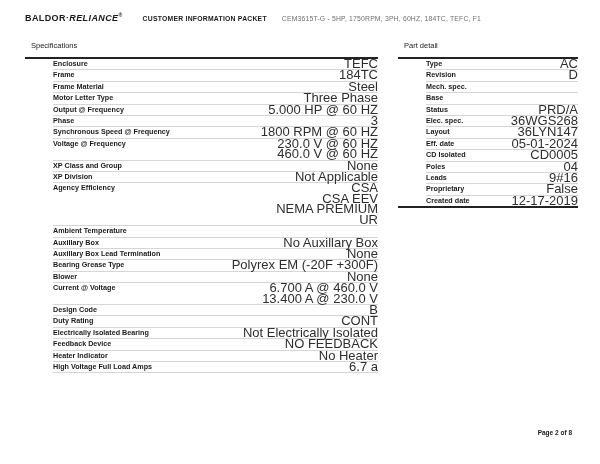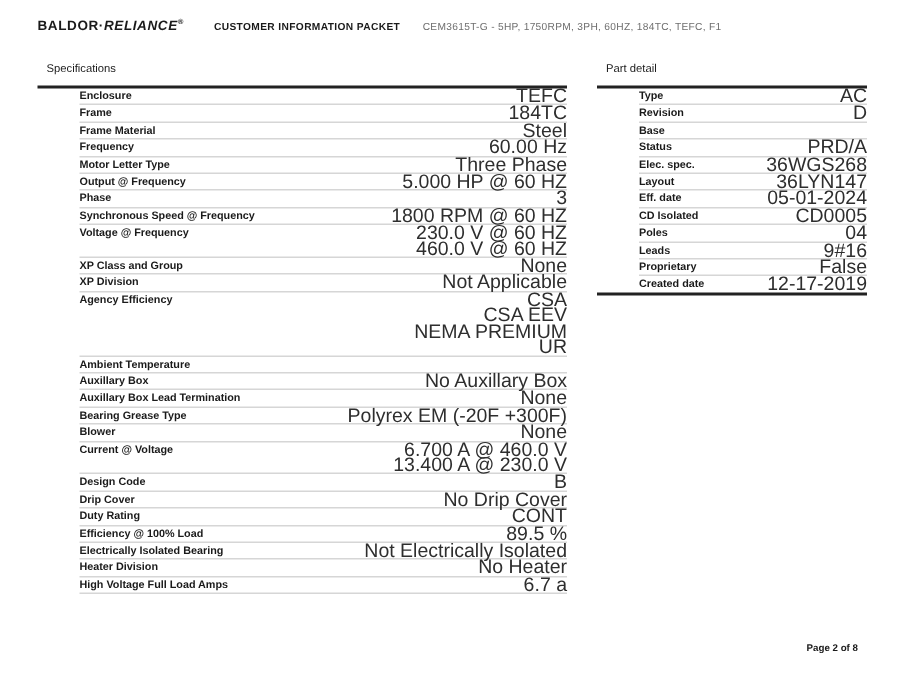--- a/index.html
+++ b/index.html
@@ -113,26 +113,20 @@
             <div class="line">184TC</div>
           </div>
         </div>
         <div class="row">
           <div class="label">Frame Material</div>
           <div class="vals">
             <div class="line">Steel</div>
           </div>
         </div>
         <div class="row">
-          <div class="label">Frequency</div>
-          <div class="vals">
-            <div class="line">60.00 Hz</div>
-          </div>
-        </div>
-        <div class="row">
           <div class="label">Motor Letter Type</div>
           <div class="vals">
             <div class="line">Three Phase</div>
           </div>
         </div>
         <div class="row">
           <div class="label">Output @ Frequency</div>
           <div class="vals">
             <div class="line">5.000 HP @ 60 HZ</div>
           </div>
@@ -211,45 +205,39 @@
             <div class="line">13.400 A @ 230.0 V</div>
           </div>
         </div>
         <div class="row">
           <div class="label">Design Code</div>
           <div class="vals">
             <div class="line">B</div>
           </div>
         </div>
         <div class="row">
-          <div class="label">Drip Cover</div>
-          <div class="vals">
-            <div class="line">No Drip Cover</div>
-          </div>
-        </div>
-        <div class="row">
           <div class="label">Duty Rating</div>
           <div class="vals">
             <div class="line">CONT</div>
           </div>
         </div>
         <div class="row">
-          <div class="label">Efficiency @ 100% Load</div>
-          <div class="vals">
-            <div class="line">89.5 %</div>
-          </div>
-        </div>
-        <div class="row">
           <div class="label">Electrically Isolated Bearing</div>
           <div class="vals">
             <div class="line">Not Electrically Isolated</div>
           </div>
         </div>
         <div class="row">
-          <div class="label">Heater Division</div>
+          <div class="label">Feedback Device</div>
+          <div class="vals">
+            <div class="line">NO FEEDBACK</div>
+          </div>
+        </div>
+        <div class="row">
+          <div class="label">Heater Indicator</div>
           <div class="vals">
             <div class="line">No Heater</div>
           </div>
         </div>
         <div class="row">
           <div class="label">High Voltage Full Load Amps</div>
           <div class="vals">
             <div class="line">6.7 a</div>
           </div>
         </div>
@@ -265,20 +253,26 @@
             <div class="line">AC</div>
           </div>
         </div>
         <div class="row">
           <div class="label">Revision</div>
           <div class="vals">
             <div class="line">D</div>
           </div>
         </div>
         <div class="row">
+          <div class="label">Mech. spec.</div>
+          <div class="vals">
+            <div class="line"></div>
+          </div>
+        </div>
+        <div class="row">
           <div class="label">Base</div>
           <div class="vals">
             <div class="line"></div>
           </div>
         </div>
         <div class="row">
           <div class="label">Status</div>
           <div class="vals">
             <div class="line">PRD/A</div>
           </div>

